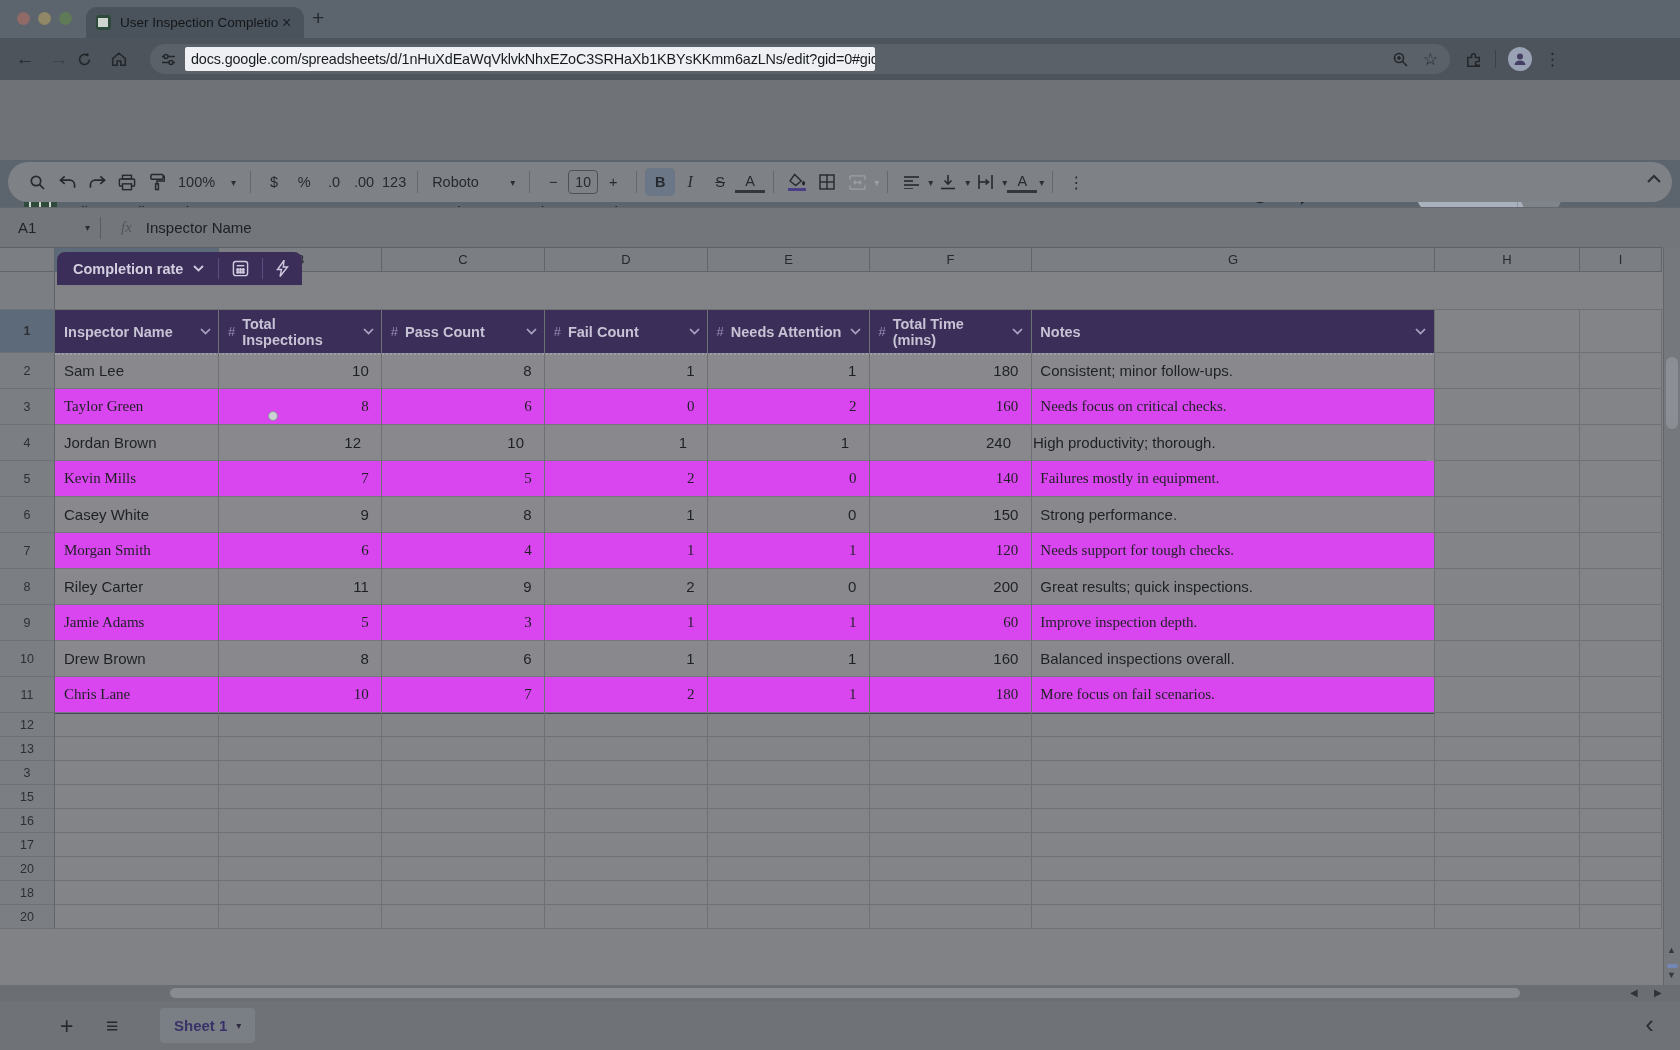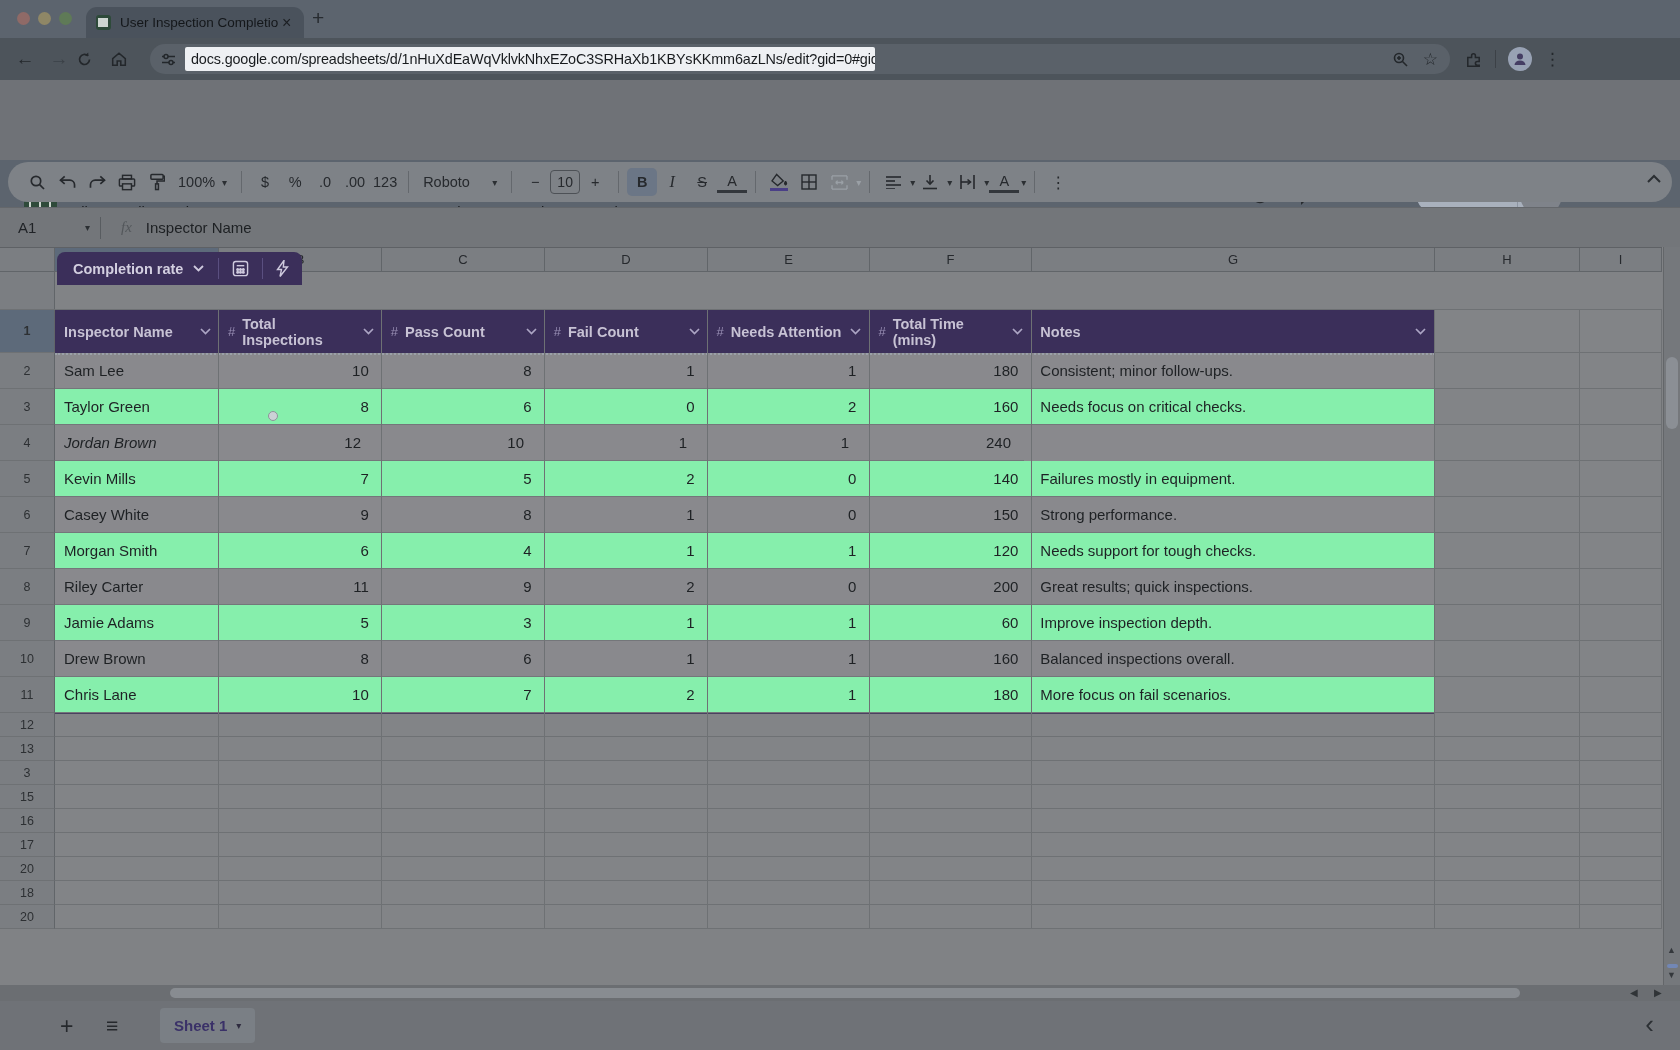--- a/index.html
+++ b/index.html
@@ -59,21 +59,21 @@
   #share-drop { border-left:1px solid #8d95a2; padding:0 13px; font-size:12px; color:#23272c; align-self:stretch; display:flex; align-items:center; }
   #hdr-avatar { position:absolute; right:118px; top:94px; width:42px; height:42px; border-radius:50%; background:#7f838a; }
 
   
   #toolbar { position:absolute; left:8px; top:162px; width:1664px; height:40px; background:#7e8287;
              border-radius:20px; display:flex; align-items:center; padding:0 14px; color:#26292d; }
   .tsep { width:1px; height:22px; background:#64686d; margin:0 8px; flex:none; }
   .tbtn { min-width:30px; height:28px; display:flex; align-items:center; justify-content:center;
           font-size:14.5px; color:#26292d; flex:none; }
   .tcaret { font-size:10px; color:#2b2f33; margin-left:2px; }
-  #zoom-select,#font-select { display:flex; align-items:center; gap:5px; padding:0 6px; font-size:14.5px; }
+  #zoom-select,#font-select { display:flex; align-items:center; gap:14px; padding:0 6px; font-size:14.5px; }
   #font-size-box { width:30px; height:24px; border:1.5px solid #4d5156; border-radius:4px; display:flex;
                    align-items:center; justify-content:center; font-size:14px; }
   #bold-btn { background:#6b7686; border-radius:5px; width:28px; font-weight:bold; }
   #italic-btn { font-style:italic; font-family:"Liberation Serif", serif; font-size:16px; }
   #strike-btn { text-decoration:line-through; }
   #textcolor-btn, #rotate-btn { border-bottom:3px solid #33373c; height:22px; line-height:20px; }
   #fill-wrap { display:flex; flex-direction:column; align-items:center; }
   #fill-underline { width:18px; height:3px; background:#4a3f87; margin-top:1px; }
   .grayed { color:#9aa0a6 !important; }
   #collapse-btn { position:absolute; right:18px; top:174px; }
@@ -118,21 +118,21 @@
   #datatable { position:absolute; left:55px; top:63px; width:1380px; border-right:1px solid #4a4060;
                border-bottom:1px solid #4a4060; }
   #thead { height:43px; background:#3b2f5a; display:flex; }
   .hcell { display:flex; align-items:center; height:100%; padding:0 8px 0 9px; }
   .hhash { font-size:13px; color:#998fb5; margin-right:7px; flex:none; }
   .hlabel { font-size:14.5px; font-weight:bold; color:#c7c2d4; line-height:16px; flex:1; }
   .hchev { flex:none; margin-left:4px; }
   #thead-dotted { position:absolute; left:0; top:43px; width:1380px; border-top:2px dotted #9aa0a8; }
   .drow { height:36px; display:flex; }
   .drow.even { background:#89898d; }
-  .drow.odd  { background:#86efac; }
+  .drow.odd  { background:#d946ef;font-family:Liberation Serif, serif; }
   .dcell { height:100%; display:flex; align-items:center; font-size:15px; color:#1e2124;
            border-bottom:1px solid #74767a; }
   .dcell.left { justify-content:flex-start; padding-left:9px; }
   .dcell.right { justify-content:flex-end; padding-right:13px; }
   #autofill-dot { position:absolute; left:213px; top:101px; width:10px; height:10px; border-radius:50%;
                   background:#ccd1d6; border:1px solid #8e939a; }
 
   
   #vscroll { position:absolute; right:0; top:0; width:17px; height:738px; background:#75787c; border-left:1px solid #636669; }
   #vthumb { position:absolute; left:2px; top:110px; width:12px; height:72px; border-radius:6px; background:#8b8f95; }
@@ -584,26 +584,27 @@
         <div class="drow odd">
           <div class="dcell left" style="width: 164px;">Taylor Green</div>
           <div class="dcell right" style="width: 163px;">8</div>
           <div class="dcell right" style="width: 163px;">6</div>
           <div class="dcell right" style="width: 163px;">0</div>
           <div class="dcell right" style="width: 162px;">2</div>
           <div class="dcell right" style="width: 162px;">160</div>
           <div class="dcell left" style="width: 403px;">Needs focus on critical checks.</div>
         </div>
         <div class="drow even">
-          <div class="dcell left" style="width: 156px; font-style: italic;">Jordan Brown</div>
+          <div class="dcell left" style="width: 156px;">Jordan Brown</div>
           <div class="dcell right" style="width: 163px;">12</div>
           <div class="dcell right" style="width: 163px;">10</div>
           <div class="dcell right" style="width: 163px;">1</div>
           <div class="dcell right" style="width: 162px;">1</div>
           <div class="dcell right" style="width: 162px;">240</div>
+          <div class="dcell left" style="width: 403px;">High productivity; thorough.</div>
         </div>
         <div class="drow odd">
           <div class="dcell left" style="width: 164px;">Kevin Mills</div>
           <div class="dcell right" style="width: 163px;">7</div>
           <div class="dcell right" style="width: 163px;">5</div>
           <div class="dcell right" style="width: 163px;">2</div>
           <div class="dcell right" style="width: 162px;">0</div>
           <div class="dcell right" style="width: 162px;">140</div>
           <div class="dcell left" style="width: 403px;">Failures mostly in equipment.</div>
         </div>

